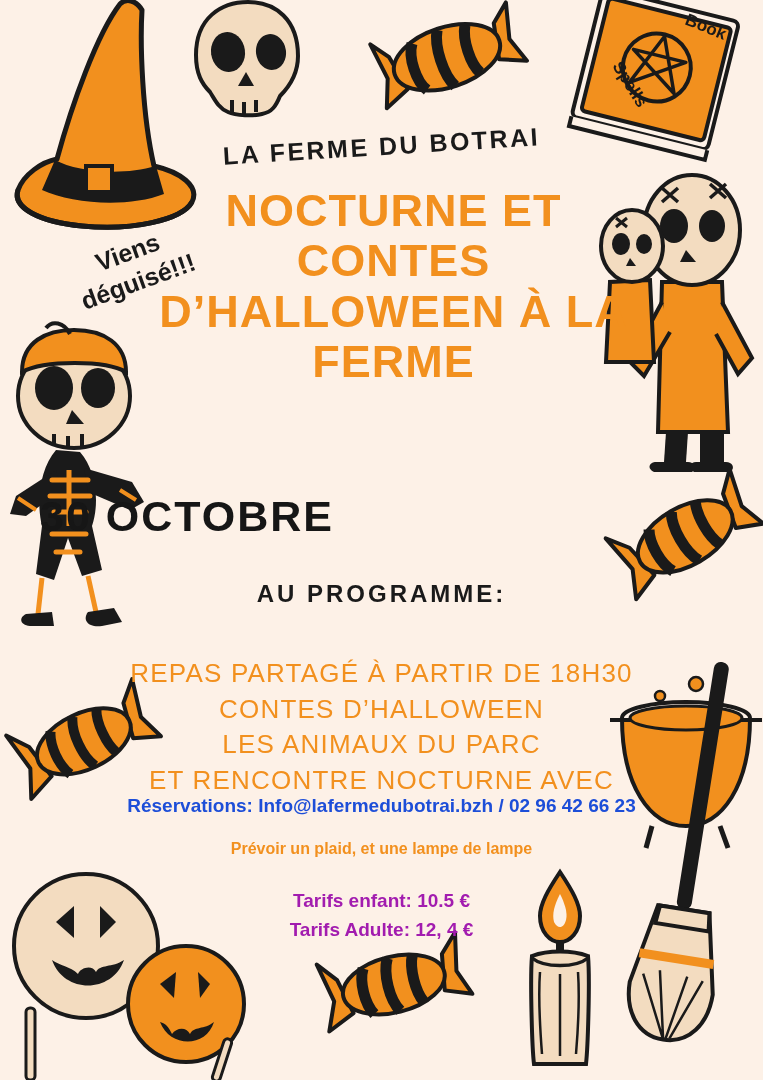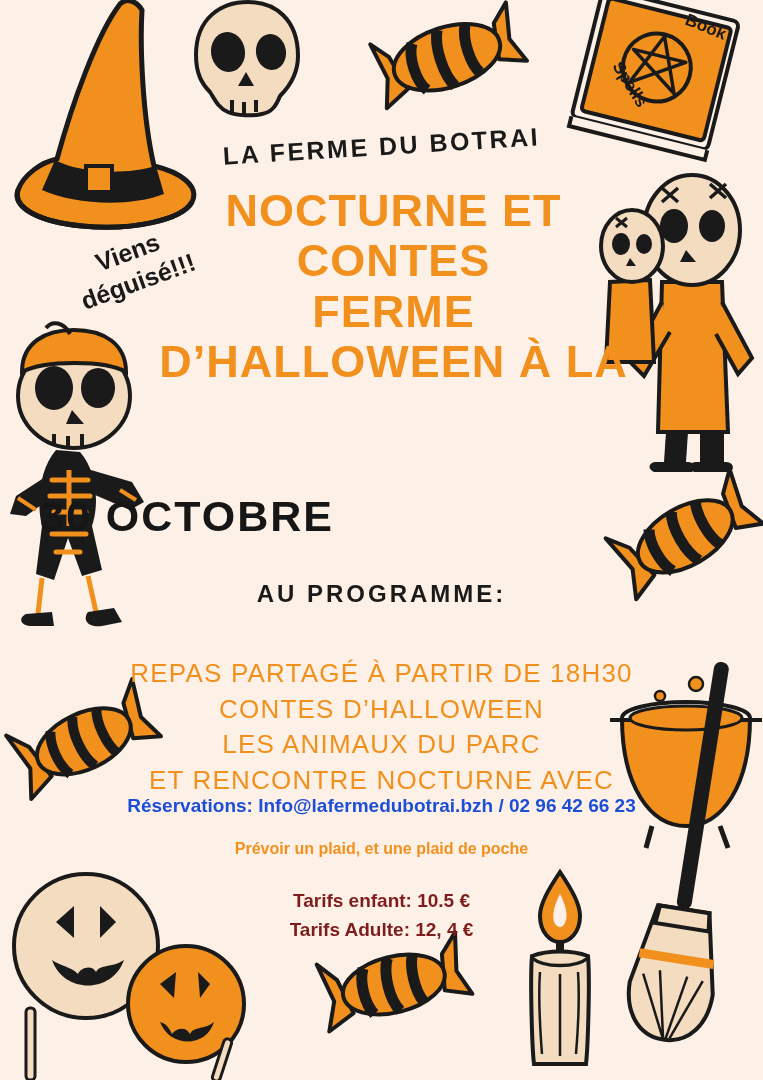--- a/index.html
+++ b/index.html
@@ -103,21 +103,21 @@
   }
   .prices {
     position: absolute;
     top: 886px;
     left: 0;
     width: 763px;
     text-align: center;
     font-weight: 700;
     font-size: 19px;
     line-height: 1.55;
-    color: #7f1d1d;
+    color: #a21caf;
   }
   .costume {
     position: absolute;
     top: 236px;
     left: 48px;
     width: 170px;
     text-align: center;
     font-weight: 700;
     font-size: 25px;
     line-height: 1.25;
@@ -324,42 +324,42 @@
         <path d="M101 24 C95 36 95 60 101 72" stroke="#1a1a1a" stroke-width="11" fill="none"></path>
       </g>
     </svg>
   </div>
 
   <div class="arc-title">LA FERME DU BOTRAI</div>
 
   <div class="main-title">
     <div>NOCTURNE ET</div>
     <div>CONTES</div>
+    <div>D’HALLOWEEN À LA</div>
     <div>FERME</div>
-    <div>D’HALLOWEEN À LA</div>
   </div>
 
   <div class="costume">
     <div>Viens</div>
     <div>déguisé!!!</div>
   </div>
 
   <div class="date">30 OCTOBRE</div>
 
   <div class="programme">AU PROGRAMME:</div>
 
   <div class="lines">
     <div>REPAS PARTAGÉ À PARTIR DE 18H30</div>
     <div>CONTES D’HALLOWEEN</div>
     <div>LES ANIMAUX DU PARC</div>
     <div>ET RENCONTRE NOCTURNE AVEC</div>
   </div>
 
   <div class="reservations">Réservations: Info@lafermedubotrai.bzh / 02 96 42 66 23</div>
 
-  <div class="note">Prévoir un plaid, et une plaid de poche</div>
+  <div class="note">Prévoir un plaid, et une lampe de lampe</div>
 
   <div class="prices">
     <div>Tarifs enfant: 10.5 €</div>
     <div>Tarifs Adulte: 12, 4 €</div>
   </div>
 
 </div>
 
 </body></html>

